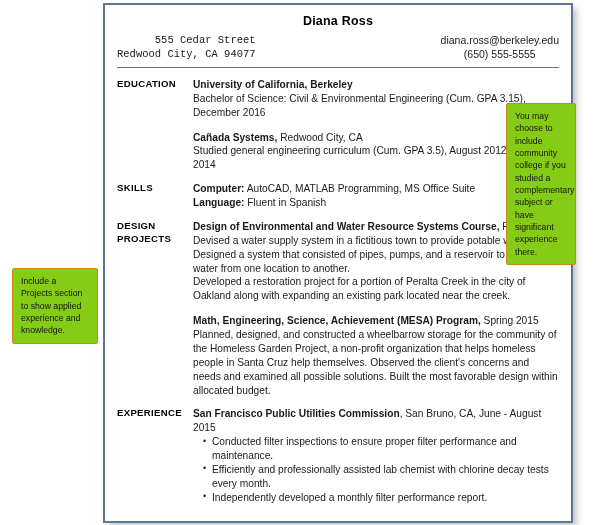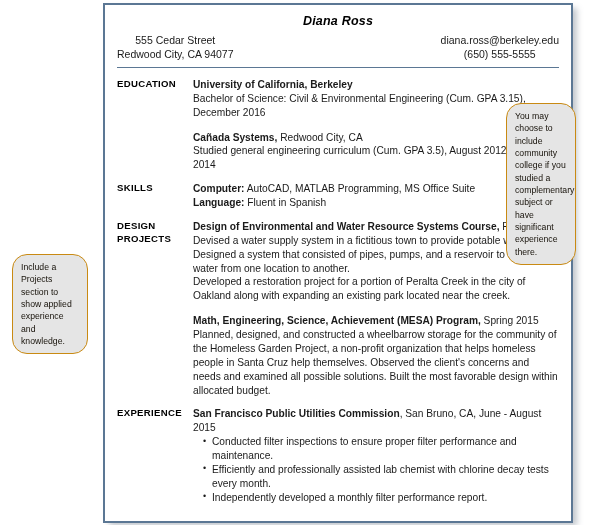--- a/index.html
+++ b/index.html
@@ -34,30 +34,29 @@
   }
 
   
   .name {
     text-align: center;
     font-weight: bold;
     font-size: 12.5px;
     color: #000000;
     letter-spacing: 0.2px;
     margin: 3px 0 6px 0;
-    font-style: italic;
   }
   .contact-row {
     display: flex;
     justify-content: space-between;
     font-size: 10.5px;
     color: #1a1a1a;
     line-height: 1.33;
   }
-  .contact-left { text-align: center; }
+  .contact-left { text-align: right; font-family: Liberation Mono, monospace; }
   .contact-right { text-align: center; }
 
   .header-rule {
     border-bottom: 1.6px solid #5b7794;
     margin: 5px 0 0 0;
   }
 
   
   .section {
     display: flex;
@@ -107,39 +106,39 @@
     top: -0.5px;
     font-size: 9px;
     color: #1a1a1a;
   }
 
   .skill-line .k { font-weight: bold; margin-top: 14px; }
 
   
   .callout {
     position: absolute;
-    background: #e5e5e5;
+    background: #84cc16;
     border: 1.2px solid #c98a13;
-    border-radius: 15px;
+    border-radius: 2px;
     color: #17120a;
     font-size: 8.7px;
     line-height: 1.42;
     padding: 6px 8px;
     box-sizing: border-box;
     z-index: 20;
   }
   #callout-community {
     left: 506px;
     top: 103px;
     width: 70px;
   }
   #callout-projects {
     left: 12px;
-    top: 254px;
-    width: 76px;
+    top: 268px;
+    width: 86px;
   }
 </style>
 </head>
 <body>
 
 <div id="resume-page">
   <div class="page-inner">
 
     <div>
       <div class="name">Diana Ross</div>

